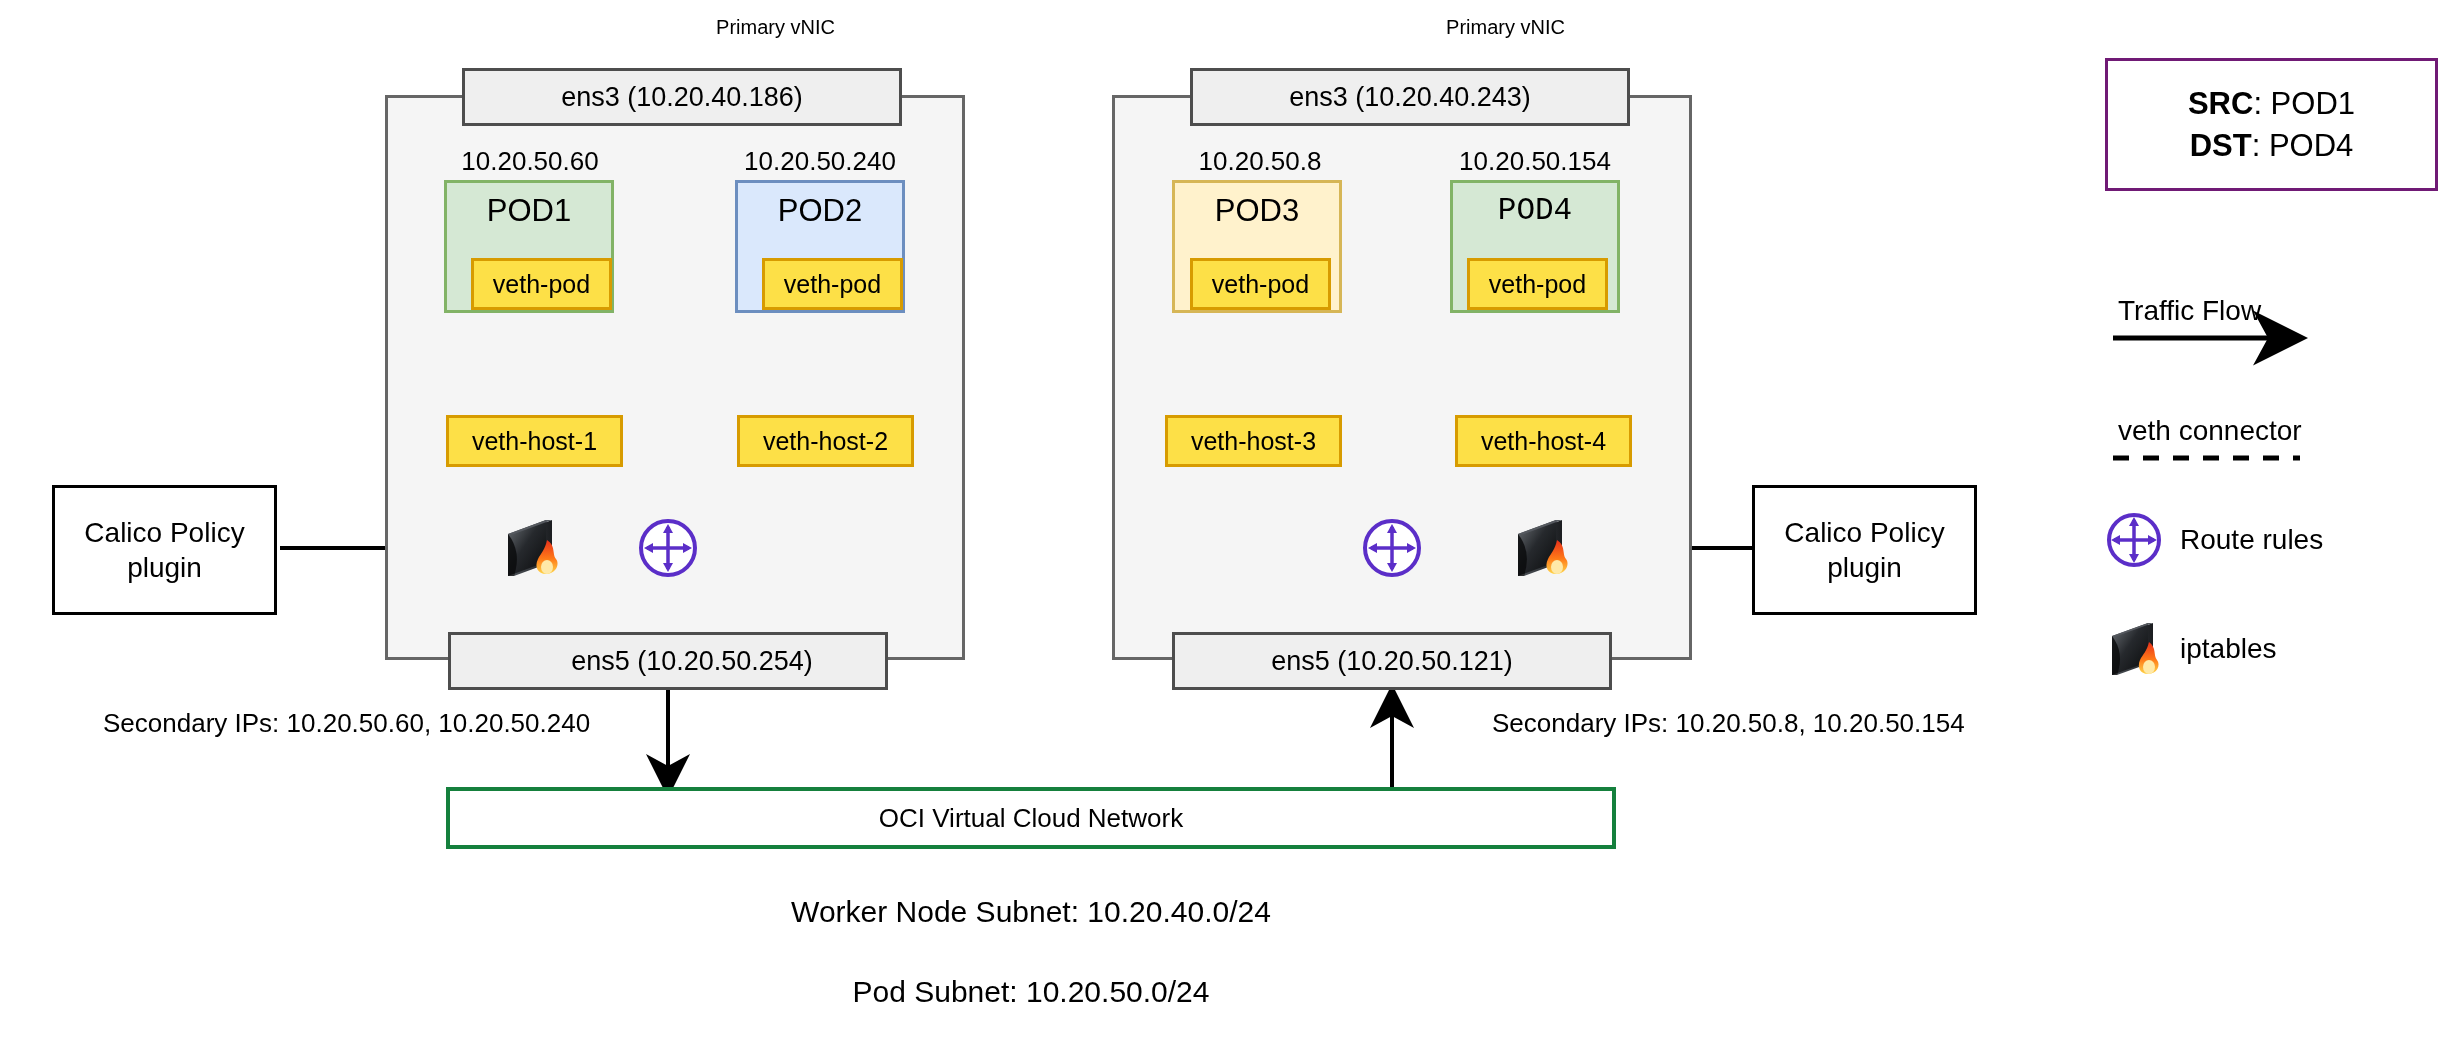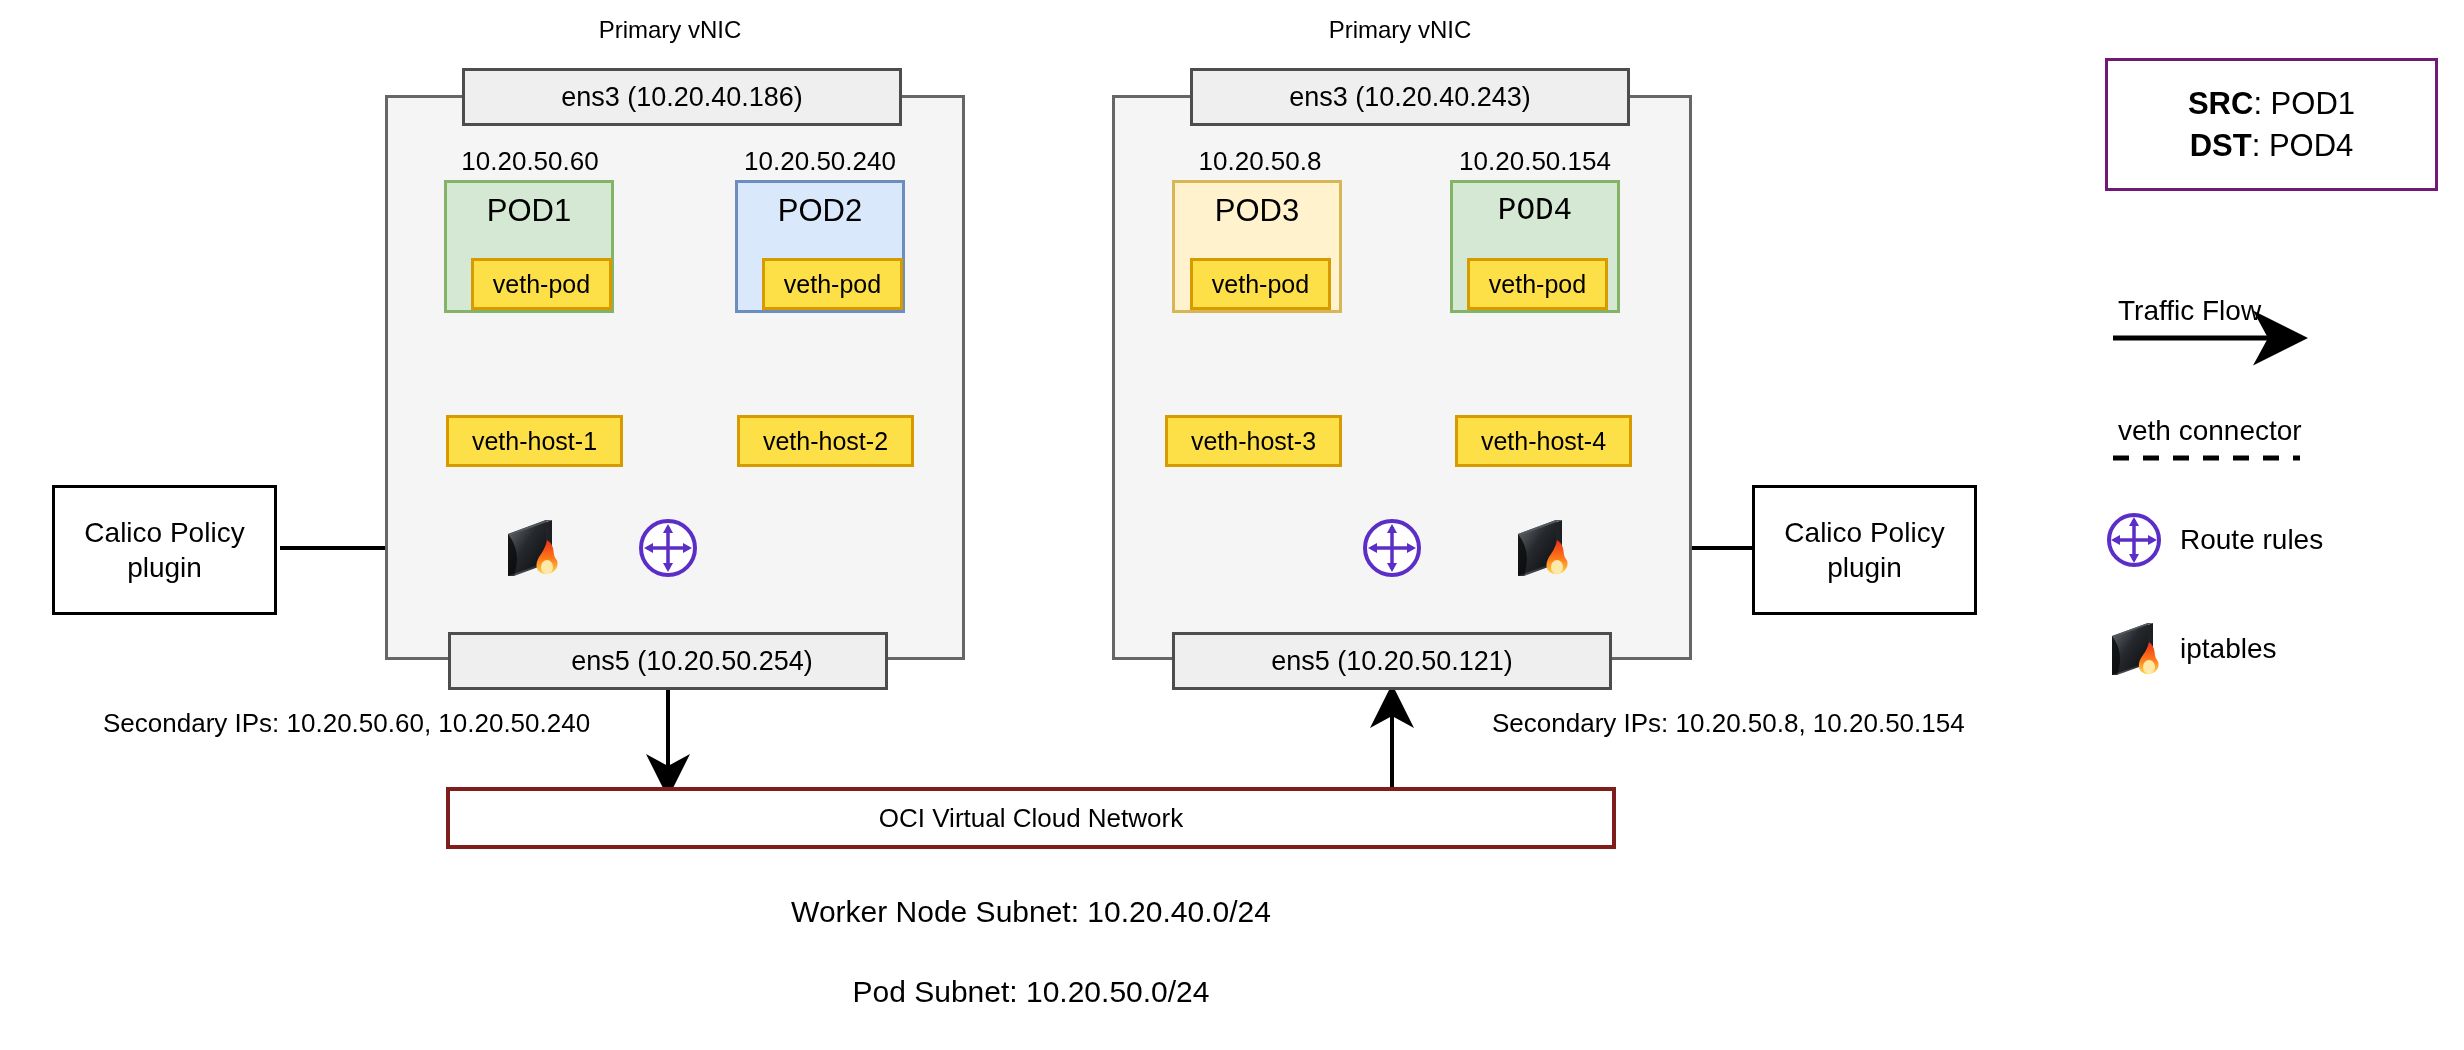--- a/index.html
+++ b/index.html
@@ -29,27 +29,27 @@
   
   .veth{
     background:#fde047;border:3px solid #d79b00;
     font-size:25px;
   }
   
   .plain{
     background:#ffffff;border:3px solid #000000;font-size:28px;line-height:1.25;
   }
   .vcn{
-    background:#ffffff;border:4px solid #7f1d1d;font-size:26px;
+    background:#ffffff;border:4px solid #15803d;font-size:26px;
   }
   .legend-box{background:#ffffff;border:3px solid #701a75;}
 
   .ip-label{font-size:26px;text-align:center;}
   .plain-text{font-size:26px;}
-  .small-cap{font-size:24px;text-align:center;}
+  .small-cap{font-size:20px;text-align:right;}
   .big-text{font-size:30px;text-align:center;}
   .legend-text{font-size:28px;}
 
   svg{position:absolute;left:0;top:0;pointer-events:none;}
   .srcdst{font-size:31px;line-height:1.35;text-align:center;}
   .srcdst b{font-weight:bold;}
 </style>
 </head>
 <body>
 

